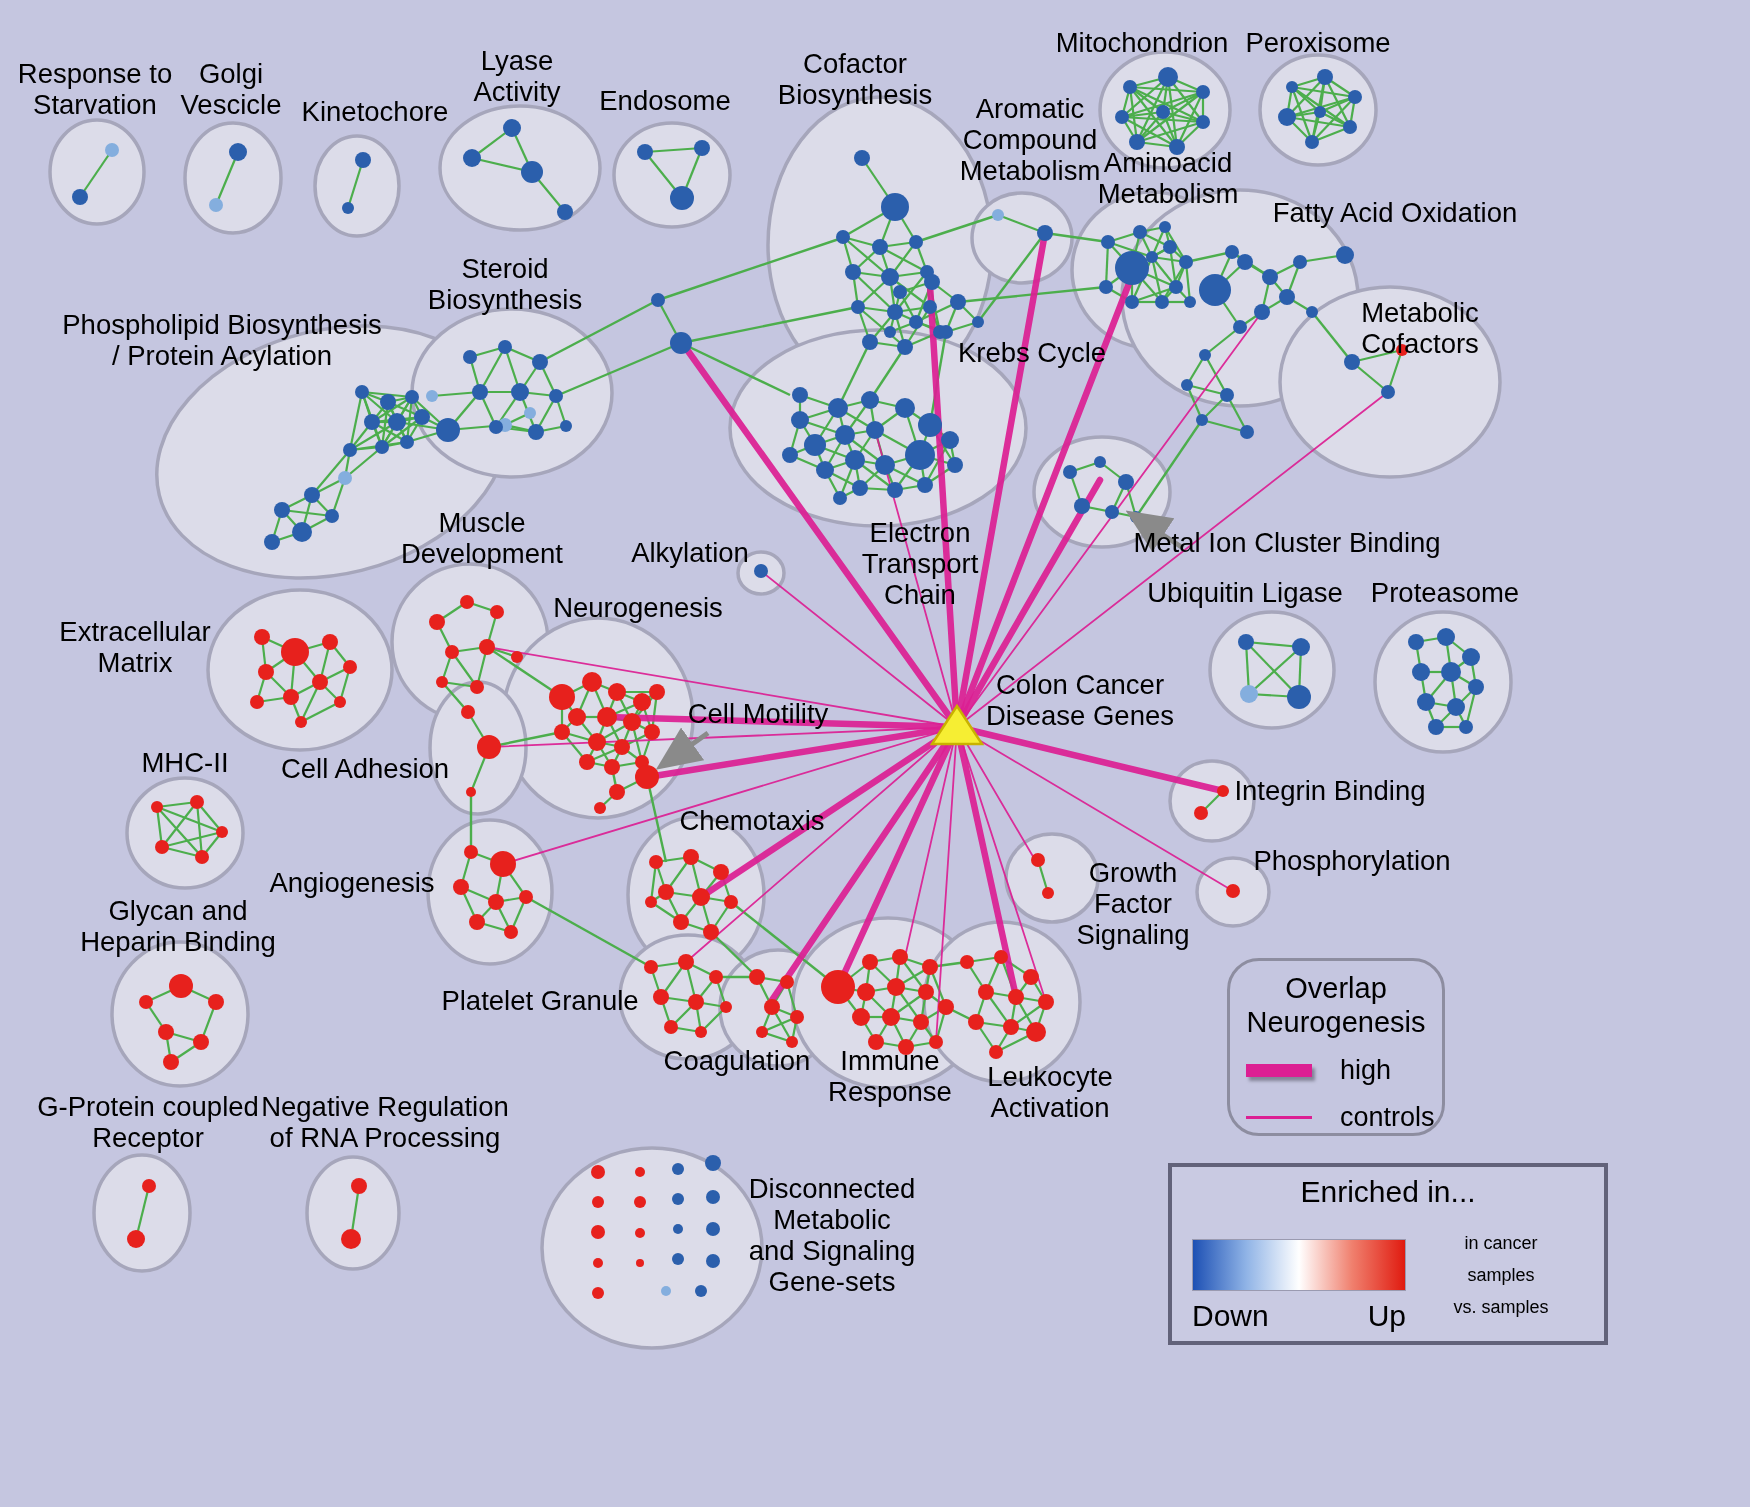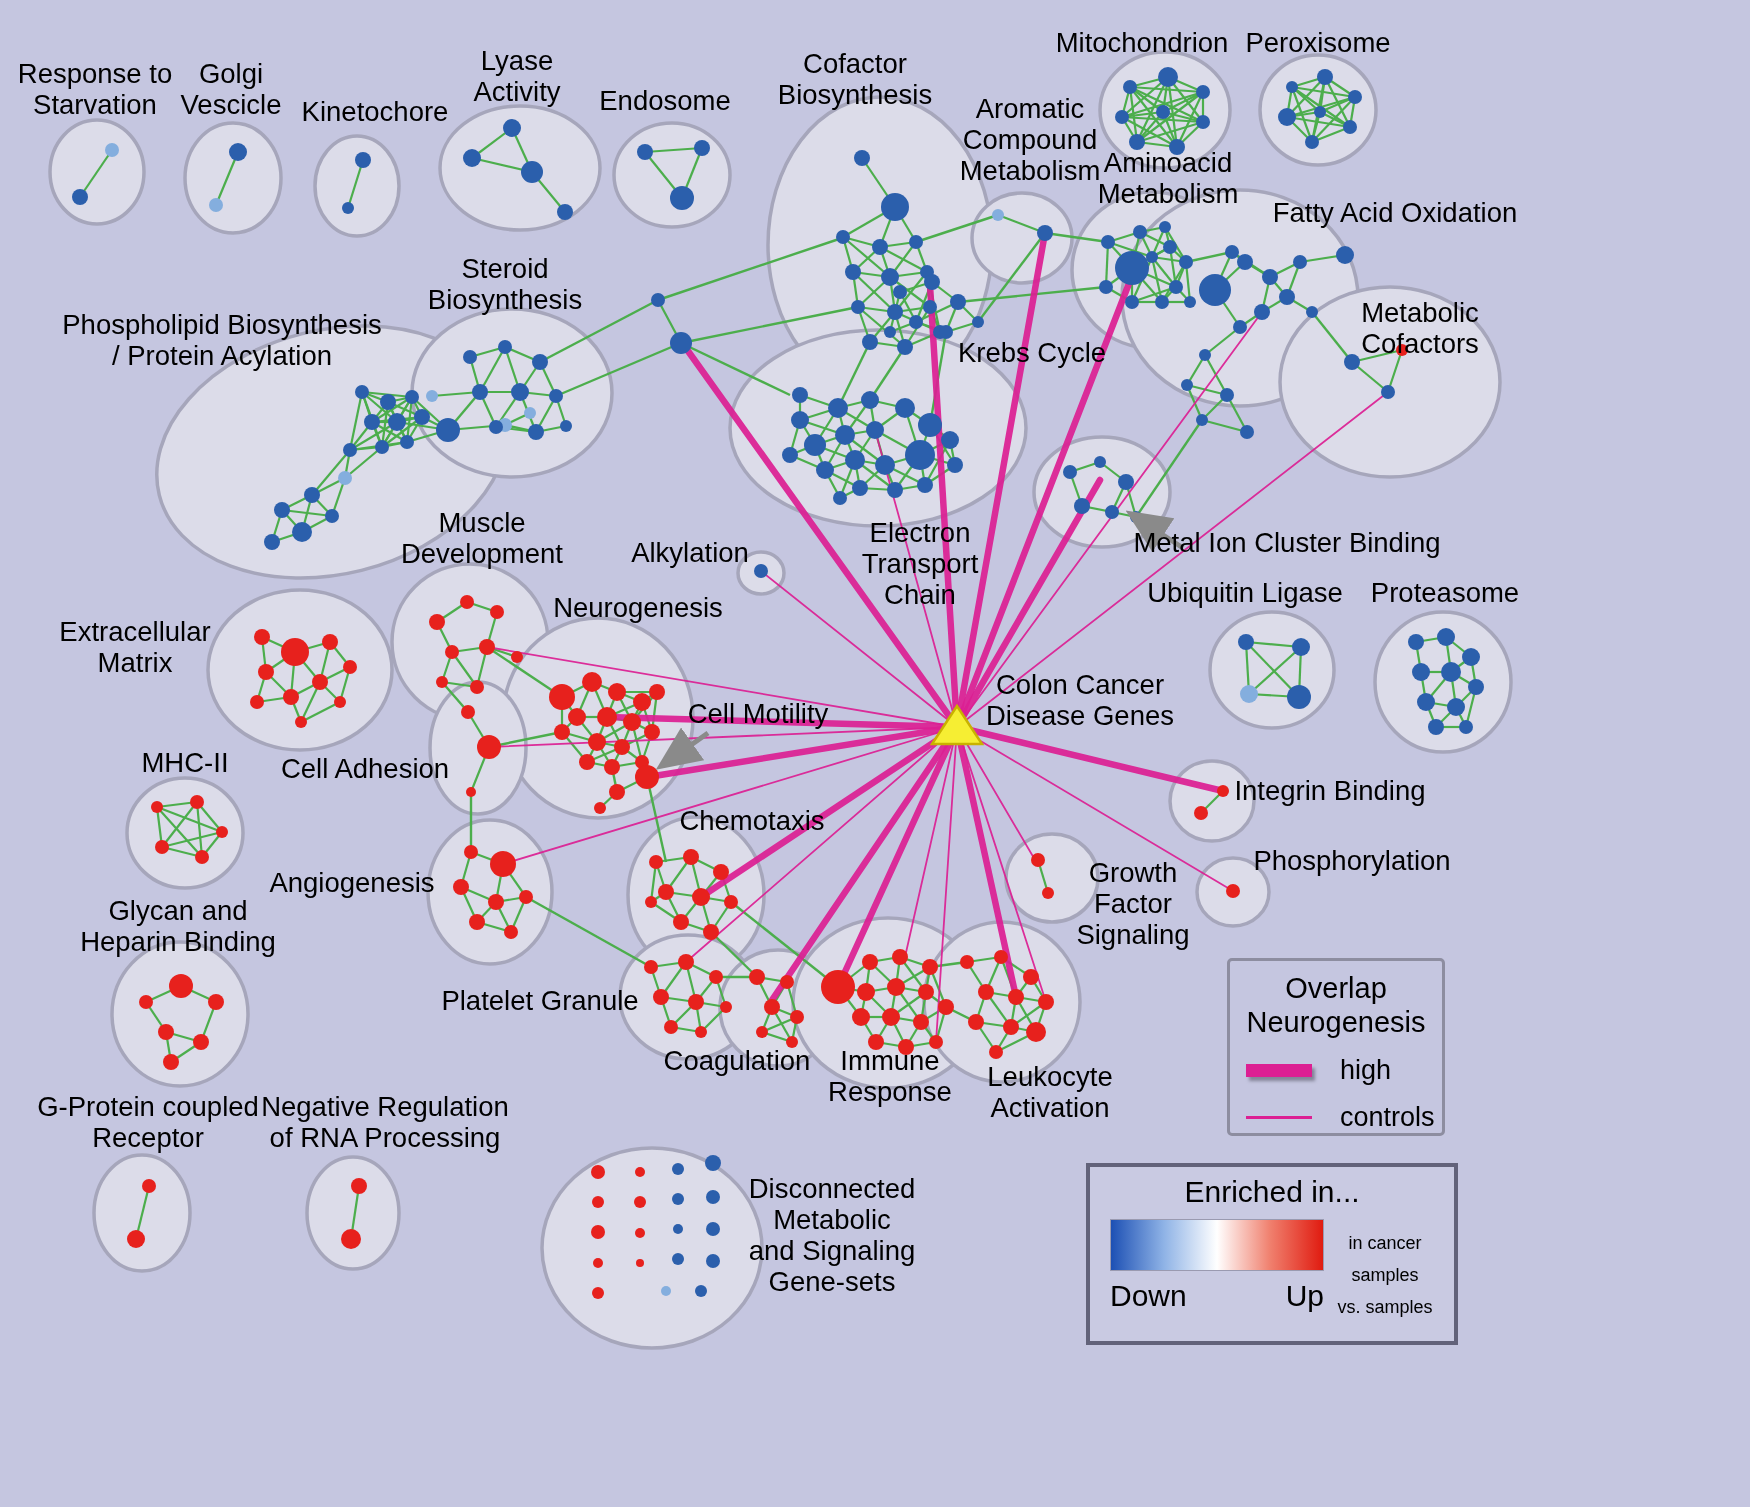--- a/index.html
+++ b/index.html
@@ -1,28 +1,28 @@
 <!DOCTYPE html>
 <html><head>
 <meta charset="utf-8">
 <style>
   html,body{margin:0;padding:0;}
   body{background:#c5c6e0;font-family:"Liberation Sans",sans-serif;color:#000;}
   .figure{position:relative;width:1750px;height:1507px;background:#c5c6e0;overflow:hidden;}
   .figure svg{position:absolute;left:0;top:0;}
   .legend{position:absolute;box-sizing:border-box;}
-  .legend-sig{left:1227px;top:958px;width:218px;height:178px;border:3px solid #8d8da0;border-radius:5px;text-align:center;font-size:29px;}
+  .legend-sig{left:1227px;top:958px;width:218px;height:178px;border:3px solid #8d8da0;border-radius:32px;text-align:center;font-size:29px;}
   .legend-sig .legend-title{margin-top:10px;line-height:34px;}
   .sig-row{display:flex;align-items:center;margin:16px 0 0 16px;gap:28px;font-size:27px;}
   .sig-high{display:inline-block;width:66px;height:13px;background:#dc1f93;box-shadow:3px 4px 3px rgba(80,80,95,.55);}
   .sig-moderate{display:inline-block;width:66px;height:3px;background:#dc1f93;}
-  .legend-enrich{left:1086px;top:1163px;width:372px;height:182px;border:4px solid #62627a;background:rgba(255,255,255,0.07);}
+  .legend-enrich{left:1168px;top:1163px;width:440px;height:182px;border:4px solid #62627a;background:rgba(255,255,255,0.07);}
   .legend-enrich .legend-title{text-align:center;font-size:30px;margin-top:8px;}
   .enrich-body{display:flex;margin-top:10px;padding:0 8px 0 20px;}
-  .grad-col{width:214px;}
+  .grad-col{width:214px;margin-top:20px;}
   .grad-bar{height:50px;border:1px solid #9a9ab0;}
   .grad-labels{display:flex;justify-content:space-between;font-size:30px;margin-top:8px;}
   .enrich-note{flex:1;text-align:center;font-size:18px;line-height:32px;margin-top:8px;}
 </style>
 </head>
 <body>
 
 <div class="figure">
   <svg width="1750" height="1507" viewBox="0 0 1750 1507">
       <defs>

